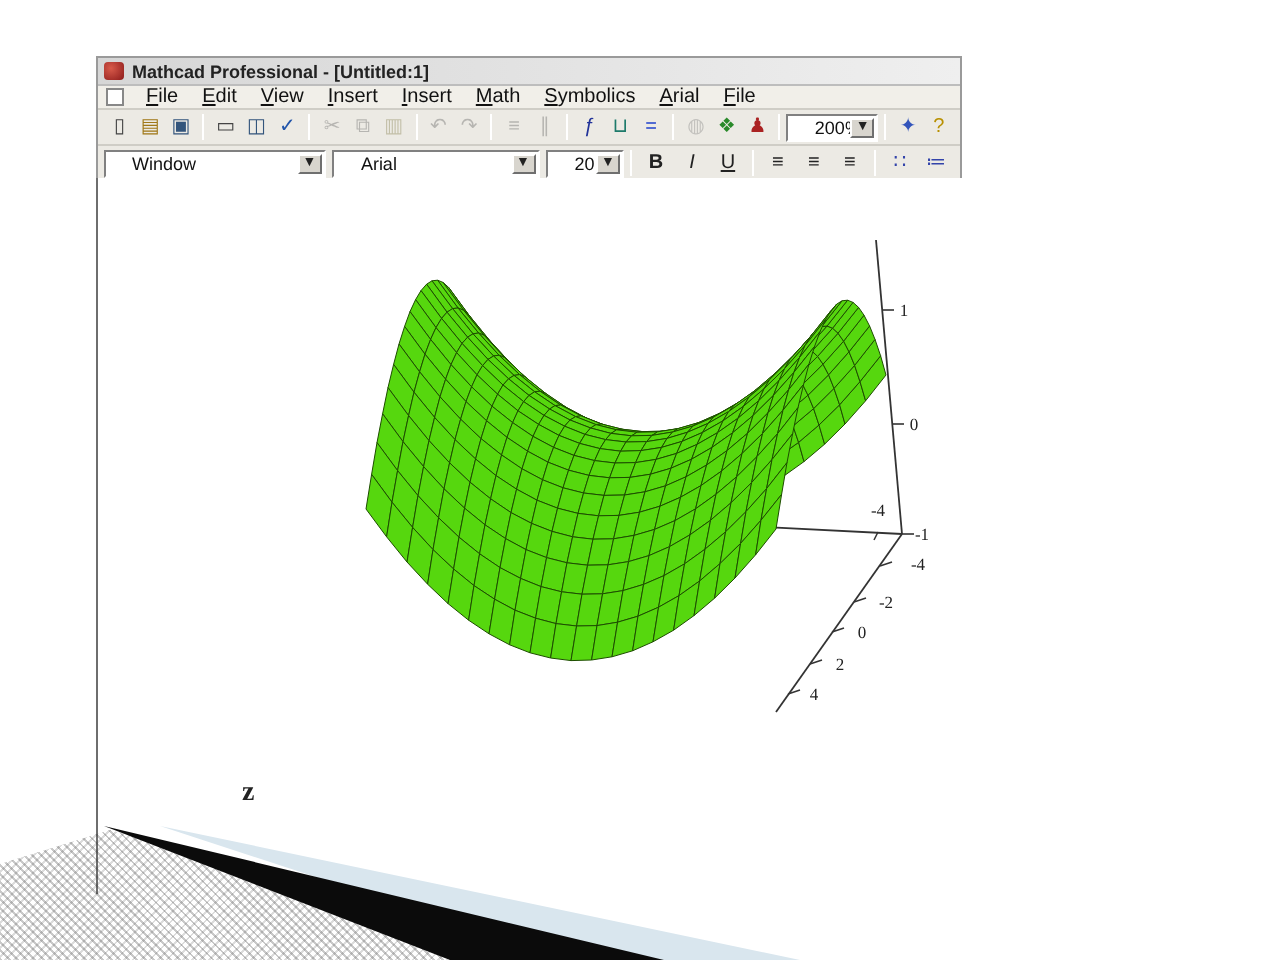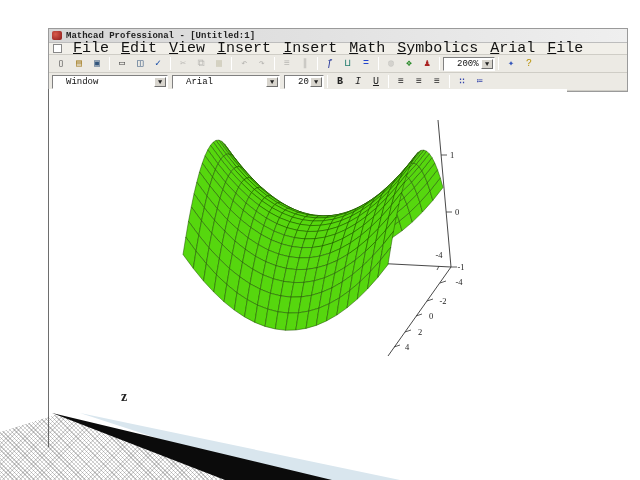--- a/index.html
+++ b/index.html
@@ -1,32 +1,32 @@
 <!DOCTYPE html>
 <html style="--accent-black: #0b0b0b; --accent-blue: #d9e6ee;"><head>
 <meta charset="utf-8">
 <style>
   * { margin:0; padding:0; box-sizing:border-box; }
   html,body { width:640px; height:480px; overflow:hidden; background:#fff;
               font-family:"Liberation Sans", sans-serif; }
   #slide { position:relative; width:640px; height:480px; background:#fff; }
 
   
-  #appwin { position:absolute; left:48px; top:28px; width:580px; z-index:1;
-            border:1px solid #9a9a9a; background:#1d4ed8;font-family:Liberation Mono, monospace; }
+  #appwin { position:absolute; left:48px; top:28px; width:433px; z-index:1;
+            border:1px solid #9a9a9a; background:#1d4ed8; }
   .titlebar { height:14px; display:flex; align-items:center; gap:4px; padding:0 3px;
               background:linear-gradient(90deg,#d6d6d6,#efefef); border-bottom:1px solid #bdbdbd; }
   .appicon { width:10px; height:9px; border-radius:2px;
              background:radial-gradient(circle at 35% 35%, #d85a4a, #8c1a1a); flex:0 0 auto; }
   .title-text { font-size:9px; font-weight:bold; color:#222; white-space:nowrap; }
 
   .menubar { height:12px; display:flex; align-items:center; gap:0; padding:0 2px;
              background:#f1efe9; border-bottom:1px solid #cfcdc6; }
   .docicon { width:9px; height:9px; background:#fff; border:1px solid #888; margin:0 5px 0 2px; }
-  .menu-item { font-size:15px; color:#111; padding:0 6px; cursor:default;text-align:center; }
+  .menu-item { font-size:10px; color:#111; padding:0 6px; cursor:default;text-align:center; }
   .menu-item:first-letter { text-decoration:underline; }
 
   .toolbar { height:18px; display:flex; align-items:center; padding:0 3px;
              background:#eceae4; border-bottom:1px solid #cfcdc6; }
   .tbtn { width:18px; height:15px; display:flex; align-items:center; justify-content:center;
           border:1px solid transparent; font-size:10px; line-height:1; }
   .tbtn.disabled { opacity:.35; }
   .tsep { width:1px; height:13px; background:#b5b3ac; border-right:1px solid #fff; margin:0 3px; }
 
   .combo { height:14px; background:#fff; border:1px solid;

